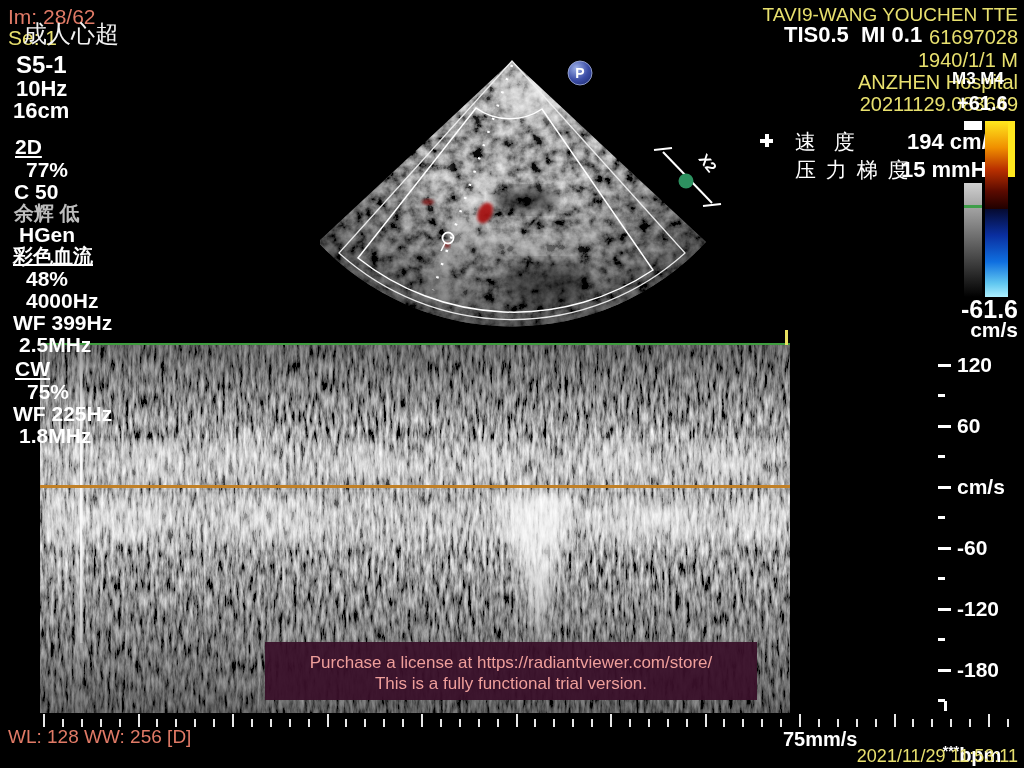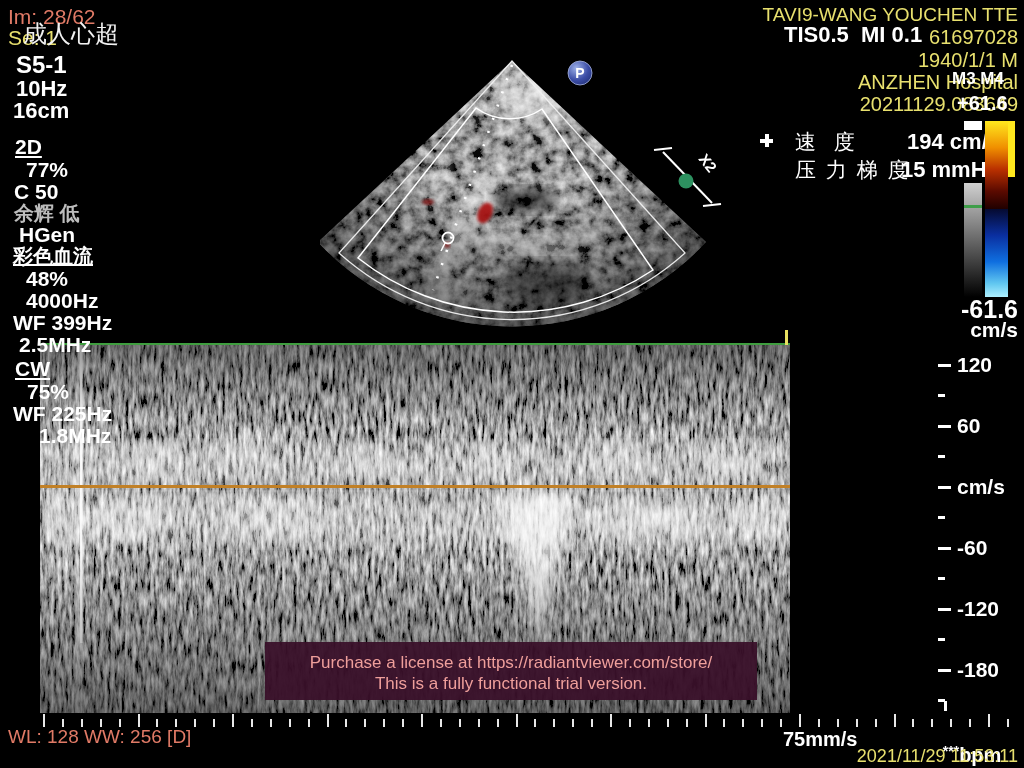--- a/index.html
+++ b/index.html
@@ -173,21 +173,21 @@
   <span class="t w" style="left:19px;top:224px;font-size:21px;">HGen</span>
   <span class="t w u" style="left:13px;top:246px;font-size:20px;">彩色血流</span>
   <span class="t w" style="left:26px;top:268px;font-size:21px;">48%</span>
   <span class="t w" style="left:26px;top:290px;font-size:21px;">4000Hz</span>
   <span class="t w" style="left:13px;top:312px;font-size:21px;">WF 399Hz</span>
   <span class="t w" style="left:19px;top:334px;font-size:21px;">2.5MHz</span>
 
   <span class="t w u" style="left:15px;top:358px;font-size:21px;">CW</span>
   <span class="t w" style="left:27px;top:381px;font-size:21px;">75%</span>
   <span class="t w" style="left:13px;top:403px;font-size:21px;">WF 225Hz</span>
-  <span class="t w" style="left:19px;top:425px;font-size:21px;margin-left:20px;">1.8MHz</span>
+  <span class="t w" style="left:19px;top:425px;font-size:21px;">1.8MHz</span>
 
   <span class="t y ra" style="right:6px;top:5px;font-size:19px;">TAVI9-WANG YOUCHEN TTE</span>
   <span class="t y ra" style="right:6px;top:27px;font-size:20px;">61697028</span>
   <span class="t w" style="left:784px;top:23px;font-size:22px;">TIS0.5  MI 0.1</span>
   <span class="t y ra" style="right:6px;top:50px;font-size:20px;">1940/1/1 M</span>
   <span class="t y ra" style="right:6px;top:72px;font-size:20px;">ANZHEN Hospital</span>
   <span class="t w" style="left:952px;top:70px;font-size:17px;text-align:center;">M3 M4</span>
   <span class="t y ra" style="right:6px;top:94px;font-size:20px;">20211129.083649</span>
   <span class="t w" style="left:957px;top:93px;font-size:20px;">+61.6</span>
 

